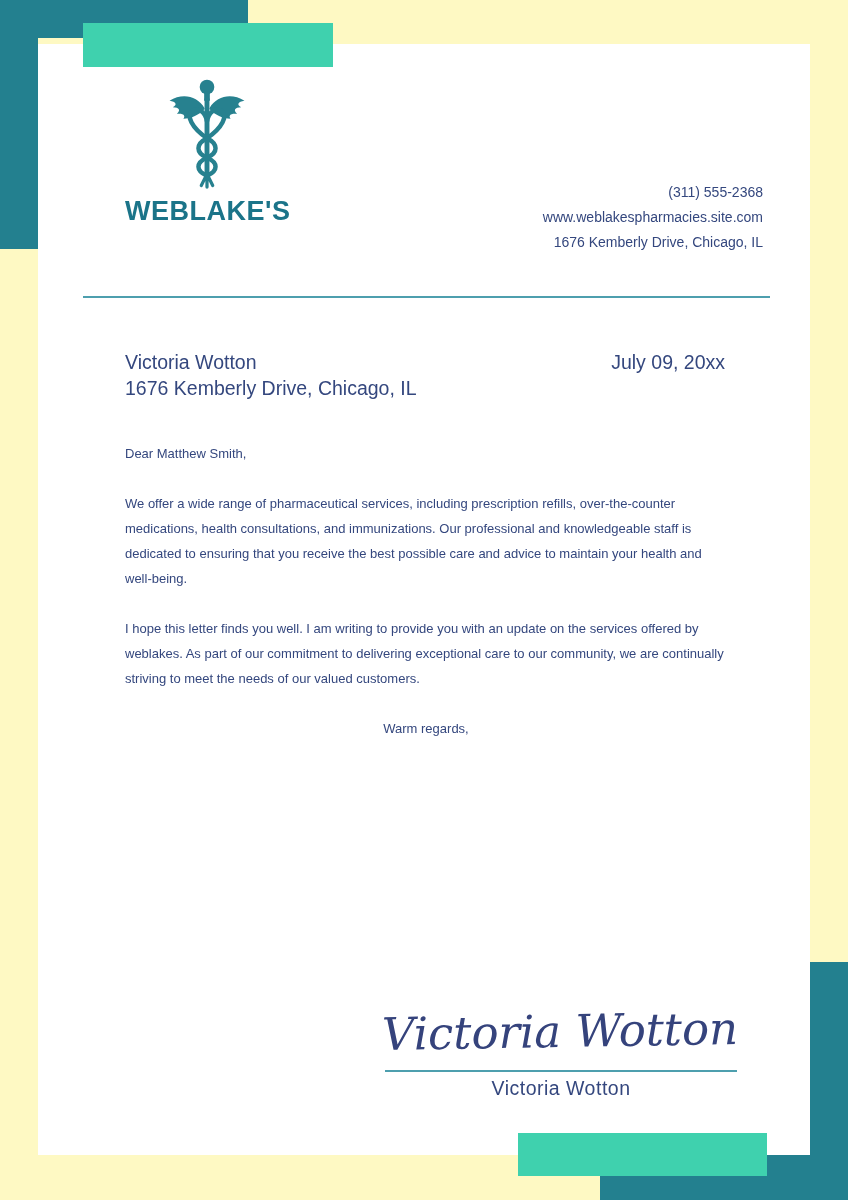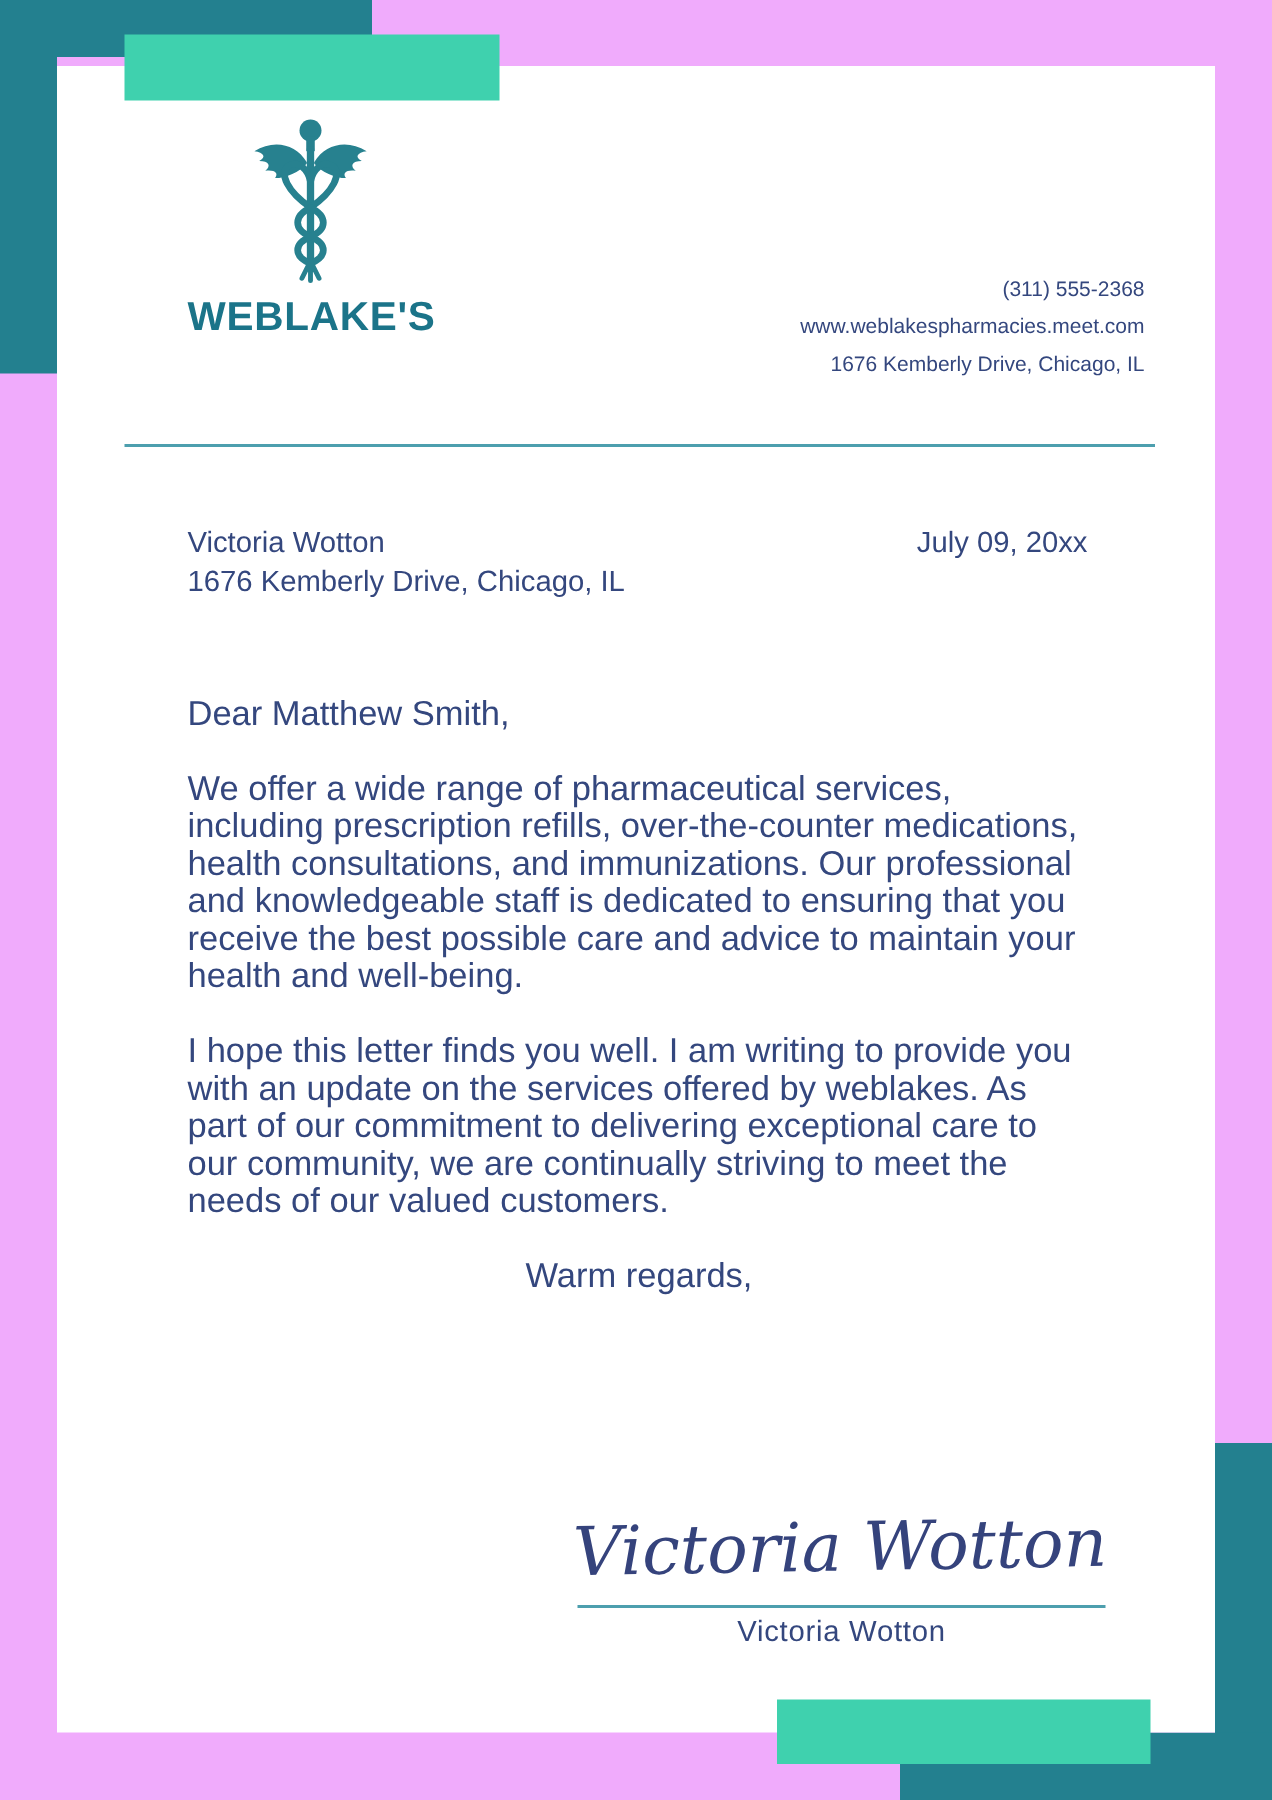--- a/index.html
+++ b/index.html
@@ -2,21 +2,21 @@
 <html><head>
 <meta charset="utf-8">
 <style>
   html,body { margin:0; padding:0; background:#333; }
   .canvas {
     position: relative;
     width: 848px;
     height: 1200px;
     margin: 0 auto;
     overflow: hidden;
-    background: #f0abfc;
+    background: #fef9c3;
     font-family: "Liberation Sans", "DejaVu Sans", sans-serif;
   }
   .shape { position: absolute; }
   .bg-dark-topleft   { left:0;   top:0;    width:248px; height:38px;  background:#23808f; }
   .bg-dark-leftstrip { left:0;   top:0;    width:38px;  height:249px; background:#23808f; }
   .bg-dark-rightstrip{ left:810px; top:962px; width:38px; height:238px; background:#23808f; }
   .bg-dark-bottomright{ left:600px; top:1155px; width:248px; height:45px; background:#23808f; }
   .page { position:absolute; left:38px; top:44px; width:772px; height:1111px; background:#ffffff; }
   .accent-top    { left:83px;  top:23px;   width:250px; height:44px; background:#3fd1ae; }
   .accent-bottom { left:518px; top:1133px; width:249px; height:43px; background:#3fd1ae; }
@@ -34,22 +34,22 @@
     font-size:14px; line-height:25px;
   }
   .divider { position:absolute; left:83px; top:296px; width:687px; height:2px; background:#4d9fae; }
 
   .meta {
     position:absolute; left:125px; top:350px; width:600px;
     display:flex; justify-content:space-between; align-items:flex-start;
     color:#34477e; font-size:19.5px; line-height:25.5px;
   }
   .letter-body {
-    position:absolute; left:125px; top:463px; width:602px;
-    color:#34477e; font-size:23px; line-height:25px;
+    position:absolute; left:125px; top:441px; width:602px;
+    color:#34477e; font-size:13px; line-height:25px;
   }
   .letter-body .para { margin:0 0 25px 0; }
   .letter-body .salutation { margin:0 0 25px 0; }
   .letter-body .closing { margin:0;text-align:center; }
 
   .sig-script {
     position:absolute; left:360px; top:1002px; width:400px;
     text-align:center; color:#35437c;
     font-family:"DejaVu Serif", serif; font-style:italic;
     font-size:45px; line-height:60px; transform:rotate(-1deg);
@@ -93,21 +93,21 @@
       <path d="M50 118 L43 132 M50 118 L50 134 M50 118 L57 132" stroke-width="4"></path>
     </g>
   </svg>
 
   <div class="brand-name">
     <div>WEBLAKE'S</div>
   </div>
 
   <div class="contact">
     <div>(311) 555-2368</div>
-    <div>www.weblakespharmacies.meet.com</div>
+    <div>www.weblakespharmacies.site.com</div>
     <div>1676 Kemberly Drive, Chicago, IL</div>
   </div>
 
   <div class="divider"></div>
 
   <div class="meta">
     <div>
       <div>Victoria Wotton</div>
       <div>1676 Kemberly Drive, Chicago, IL</div>
     </div>

